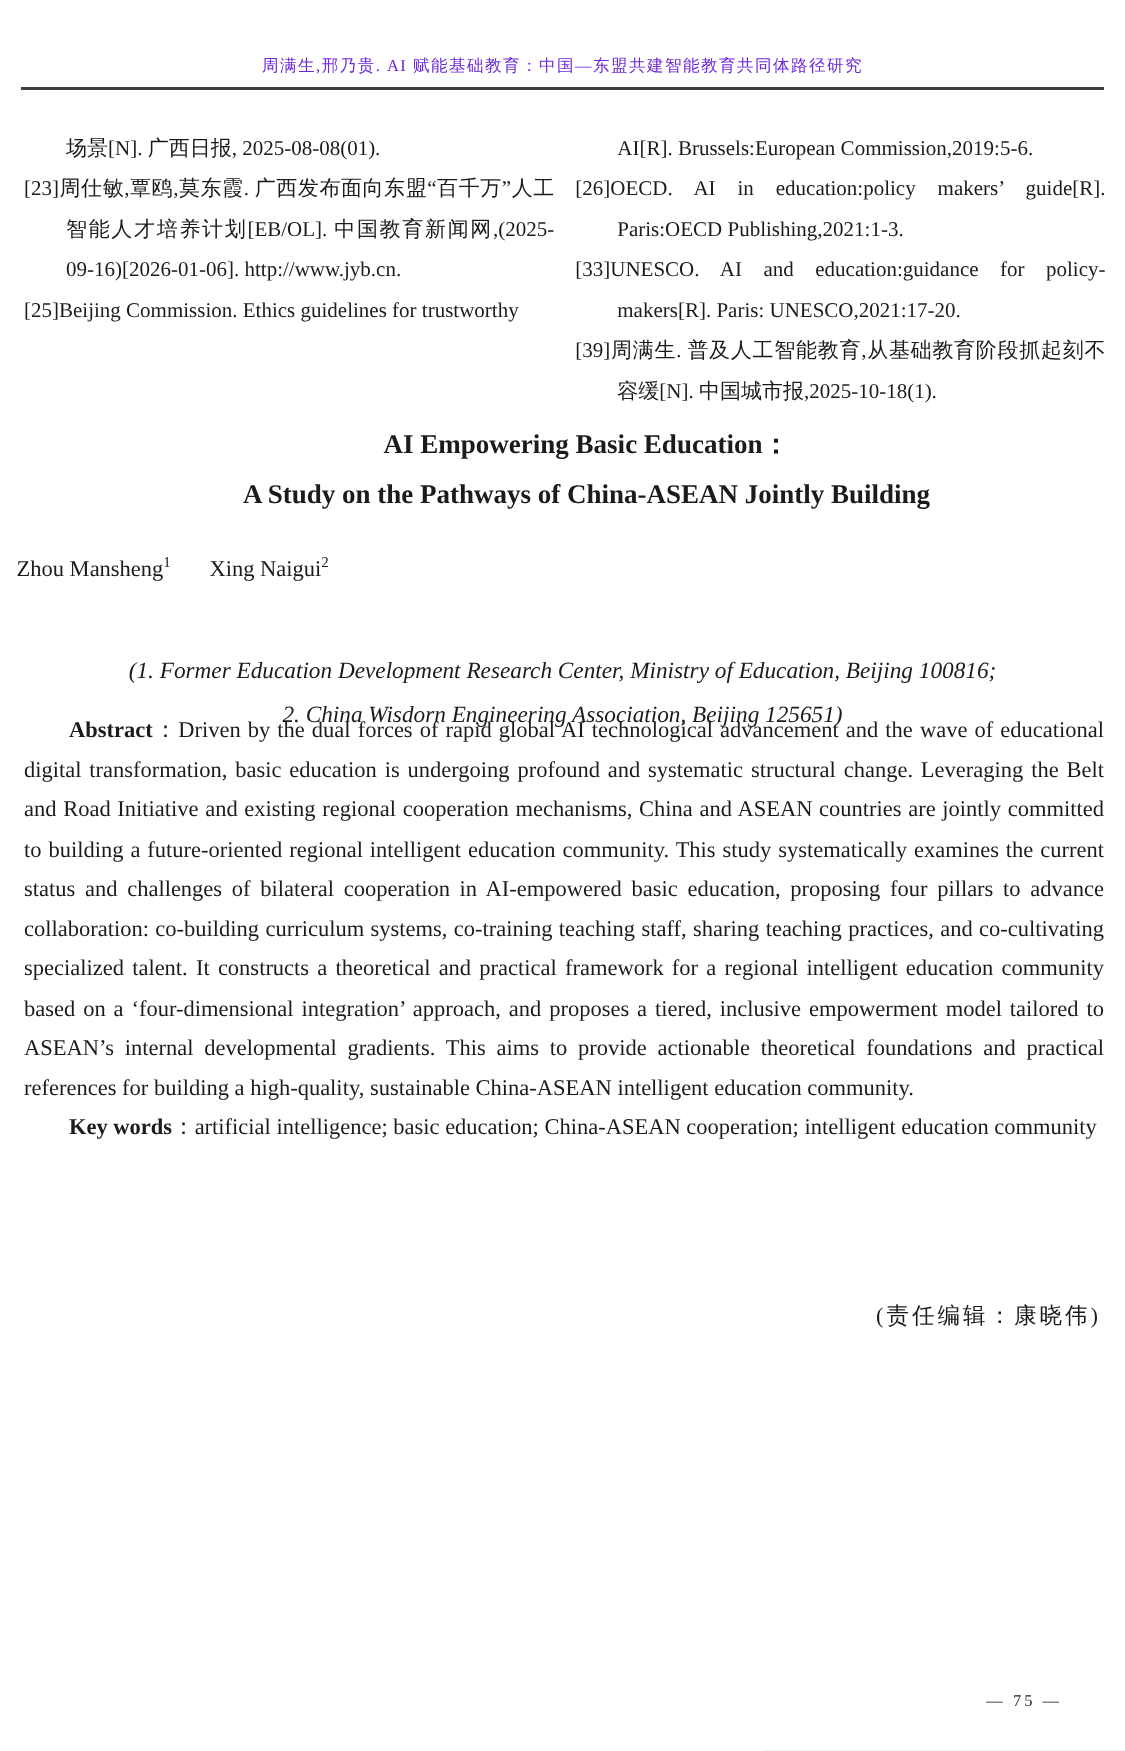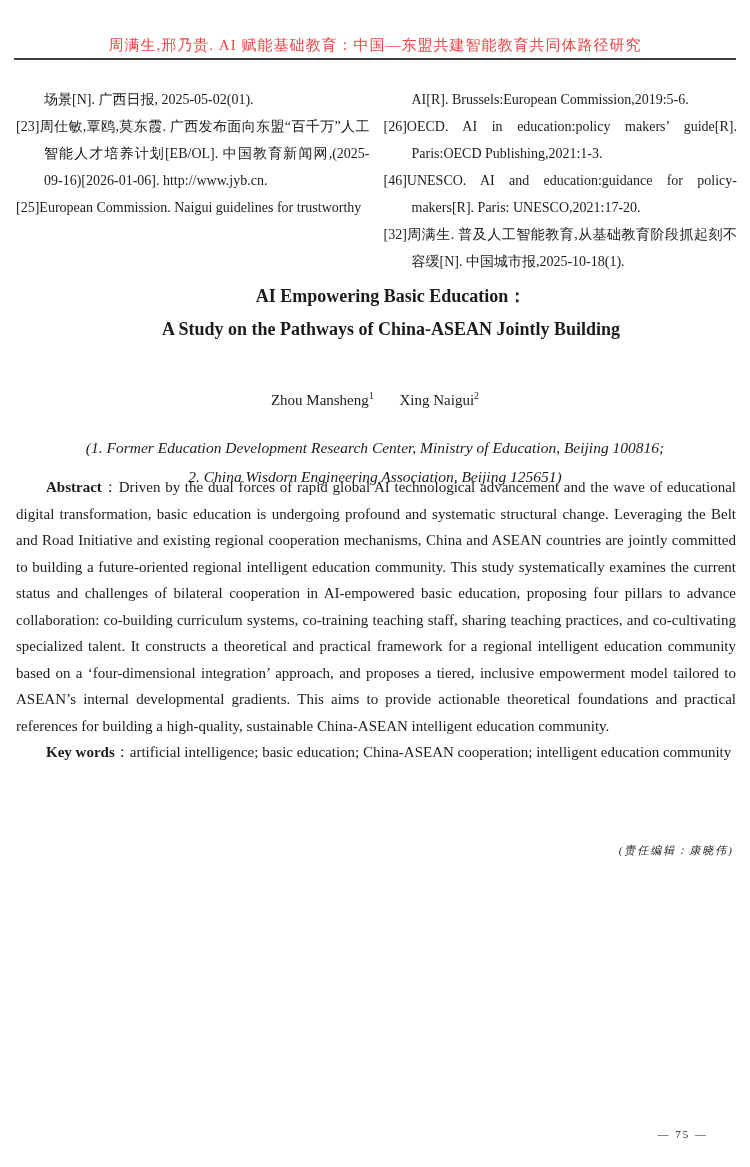--- a/index.html
+++ b/index.html
@@ -16,23 +16,23 @@
     font-family: "Liberation Serif", "DejaVu Serif", serif;
     color: #1b1b1b;
     overflow: hidden;
   }
   .running-header {
     position: absolute;
     top: 36px;
     left: 0;
     width: 100%;
     text-align: center;
-    font-size: 15px;
+    font-size: 11px;
     letter-spacing: 1px;
-    color: #ef4444;
+    color: #6d28d9;
   }
   .header-rule {
     position: absolute;
     top: 58px;
     left: 14px;
     right: 14px;
     height: 2px;
     background: #3f3f3f;
   }
   .refs {
@@ -62,24 +62,24 @@
     top: 280px;
     left: 16px;
     width: 100%;
     text-align: center;
     font-weight: bold;
     font-size: 18px;
     line-height: 33px;
   }
   .authors-line {
     position: absolute;
-    top: 390px;
+    top: 370px;
     left: 0;
     width: 100%;
-    text-align: center;
+    text-align: left;
     font-size: 15px;
   }
   .authors-line .author {
     margin: 0 11px;
   }
   .authors-line sup {
     font-size: 10px;
   }
   .affiliations {
     position: absolute;
@@ -104,53 +104,52 @@
   .body-text p {
     margin: 0;
     text-indent: 2em;
     font-family: Liberation Serif, serif;
   }
   .plabel {
     font-weight: bold;
   }
   .editor-note {
     position: absolute;
-    top: 843px;
+    top: 868px;
     right: 16px;
-    font-size: 11px;
+    font-size: 15px;
     letter-spacing: 2px;
-    font-style: italic;
   }
   .page-number {
     position: absolute;
     top: 1128px;
     right: 42px;
     font-size: 11px;
     letter-spacing: 2px;
   }
 </style>
 </head>
 <body>
 
 <div class="page">
 
   <div class="running-header">周满生,邢乃贵. AI 赋能基础教育：中国—东盟共建智能教育共同体路径研究</div>
   <div class="header-rule"></div>
 
   <div class="refs">
     <div class="col">
-      <div class="ref cont"><span>场景[N]. 广西日报, 2025-05-02(01).</span></div>
+      <div class="ref cont"><span>场景[N]. 广西日报, 2025-08-08(01).</span></div>
       <div class="ref"><span>[23]</span><span>周仕敏,覃鸥,莫东霞. 广西发布面向东盟“百千万”人工智能人才培养计划[EB/OL]. 中国教育新闻网,(2025-09-16)[2026-01-06]. http://www.jyb.cn.</span></div>
-      <div class="ref"><span>[25]</span><span>European Commission. Naigui guidelines for trustworthy</span></div>
+      <div class="ref"><span>[25]</span><span>Beijing Commission. Ethics guidelines for trustworthy</span></div>
     </div>
     <div class="col">
       <div class="ref cont"><span>AI[R]. Brussels:European Commission,2019:5-6.</span></div>
       <div class="ref"><span>[26]</span><span>OECD. AI in education:policy makers’ guide[R]. Paris:OECD Publishing,2021:1-3.</span></div>
-      <div class="ref"><span>[46]</span><span>UNESCO. AI and education:guidance for policy-makers[R]. Paris: UNESCO,2021:17-20.</span></div>
-      <div class="ref"><span>[32]</span><span>周满生. 普及人工智能教育,从基础教育阶段抓起刻不容缓[N]. 中国城市报,2025-10-18(1).</span></div>
+      <div class="ref"><span>[33]</span><span>UNESCO. AI and education:guidance for policy-makers[R]. Paris: UNESCO,2021:17-20.</span></div>
+      <div class="ref"><span>[39]</span><span>周满生. 普及人工智能教育,从基础教育阶段抓起刻不容缓[N]. 中国城市报,2025-10-18(1).</span></div>
     </div>
   </div>
 
   <div class="title-block">
     <div>AI Empowering Basic Education：</div>
     <div>A Study on the Pathways of China-ASEAN Jointly Building</div>
   </div>
 
   <div class="authors-line">
     <span class="author"><span>Zhou Mansheng</span><sup>1</sup></span>

